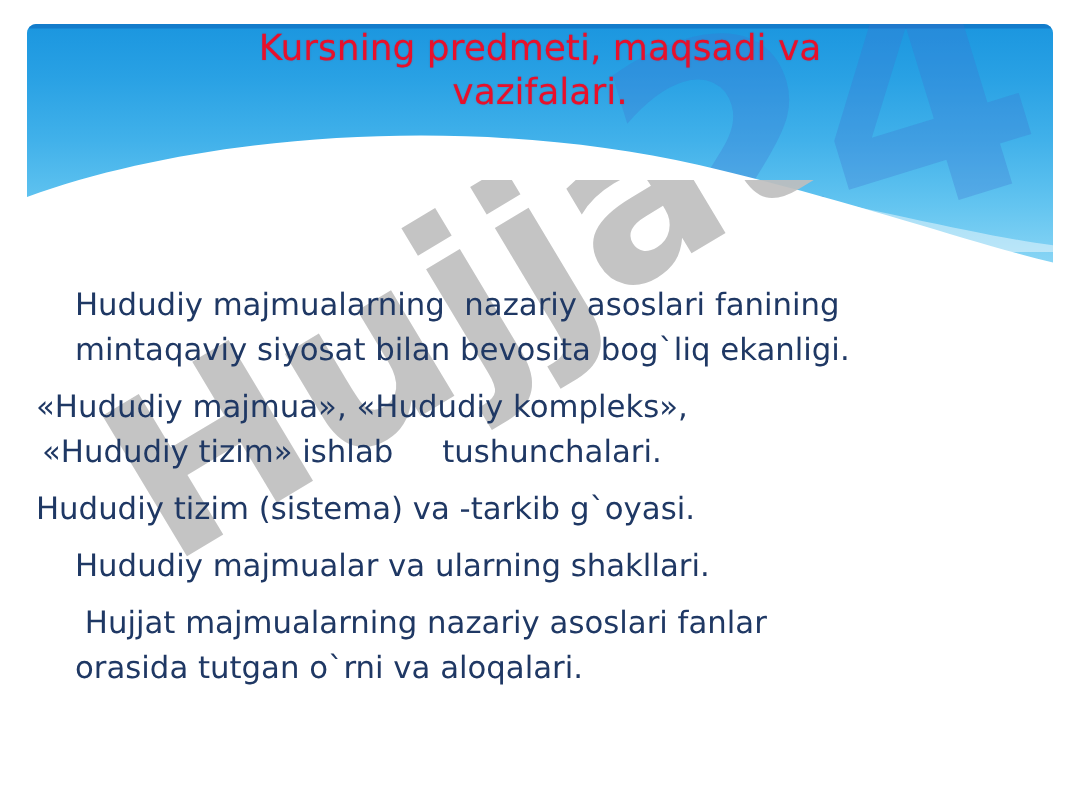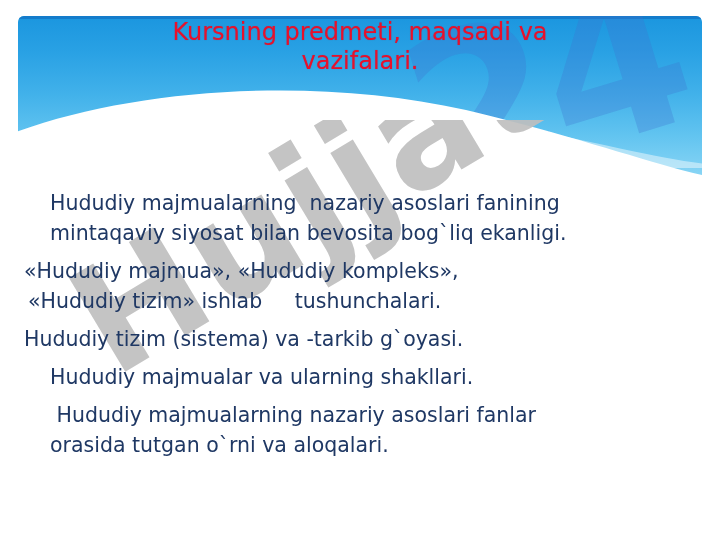--- a/index.html
+++ b/index.html
@@ -168,17 +168,17 @@
   <div id="title">Kursning predmeti, maqsadi va
 vazifalari.</div>
 
   <div id="body-text">
     <div class="line ind-1">Hududiy majmualarning  nazariy asoslari fanining</div>
     <div class="line ind-1">mintaqaviy siyosat bilan bevosita bog`liq ekanligi.</div>
     <div class="line ind-2 gap">«Hududiy majmua», «Hududiy kompleks»,</div>
     <div class="line ind-0">«Hududiy tizim» ishlab     tushunchalari.</div>
     <div class="line ind-2 gap">Hududiy tizim (sistema) va -tarkib g`oyasi.</div>
     <div class="line ind-1 gap">Hududiy majmualar va ularning shakllari.</div>
-    <div class="line ind-1 gap"> Hududiy majmualarning nazariy asoslari fanlar</div>
+    <div class="line ind-1 gap"> Hujjat majmualarning nazariy asoslari fanlar</div>
     <div class="line ind-1">orasida tutgan o`rni va aloqalari.</div>
   </div>
 
 </div>
 
 </body></html>

